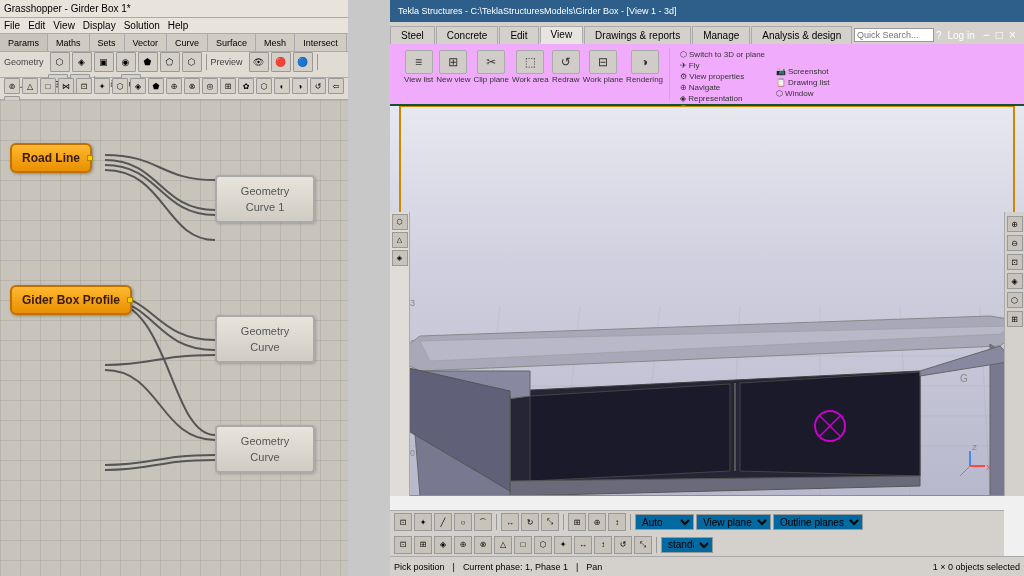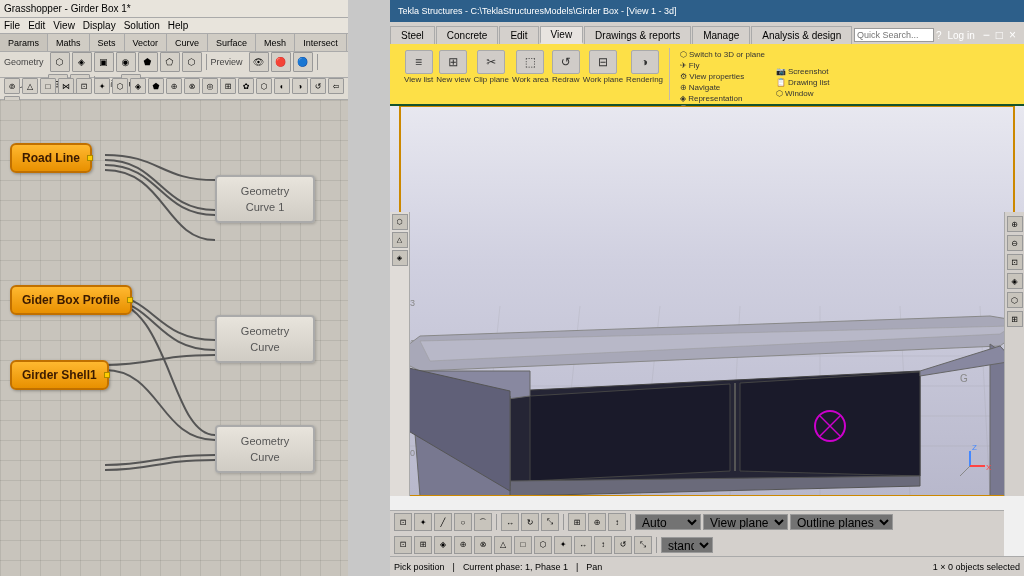--- a/index.html
+++ b/index.html
@@ -209,21 +209,21 @@
       height: 22px;
       display: flex;
       align-items: center;
       padding: 0 8px;
       color: white;
       font-size: 10px;
       justify-content: space-between;
     }
 
     .tekla-ribbon {
-      background: #fde047;
+      background: #f0abfc;
       border-bottom: 2px solid #14532d;
     }
 
     .tekla-ribbon-tabs {
       display: flex;
       background: #d4d0cc;
       height: 22px;
       align-items: flex-end;
     }
 
@@ -389,23 +389,23 @@
       border: 1px solid #999;
       display: flex;
       align-items: center;
       justify-content: center;
       font-size: 8px;
       cursor: pointer;
     }
 
     .bt-select {
       height: 16px;
-      font-size: 12px;
+      font-size: 10px;
       border: 1px solid #999;
-      background: #737373;
+      background: #0369a1;
       padding: 0 2px;
     }
 
     
     .tekla-left-icons {
       position: absolute;
       left: 0;
       top: 106px;
       width: 20px;
       height: 390px;
@@ -552,24 +552,20 @@
     <div class="node-orange" style="left:10px; top:43px;">
       <span>Road Line</span>
       <div class="small-yellow-indicator" style="right:-3px; top:50%; transform:translateY(-50%); position:absolute;"></div>
     </div>
 
     <div class="node-orange" style="left:10px; top:185px;">
       <span>Gider Box Profile</span>
       <div class="small-yellow-indicator" style="right:-3px; top:50%; transform:translateY(-50%); position:absolute;"></div>
     </div>
 
-    <div class="node-orange" style="left:10px; top:260px;">
-      <span>Girder Shell1</span>
-      <div class="small-yellow-indicator" style="right:-3px; top:50%; transform:translateY(-50%); position:absolute;"></div>
-    </div>
 
 
     <div class="node-gray" style="left:215px; top:75px; width:100px;">
       <div class="top-label">Geometry</div>
       <div style="height:4px;"></div>
       <div class="bottom-label">Curve 1</div>
     </div>
 
     <div class="node-gray" style="left:215px; top:215px; width:100px;">
       <div class="top-label">Geometry</div>

